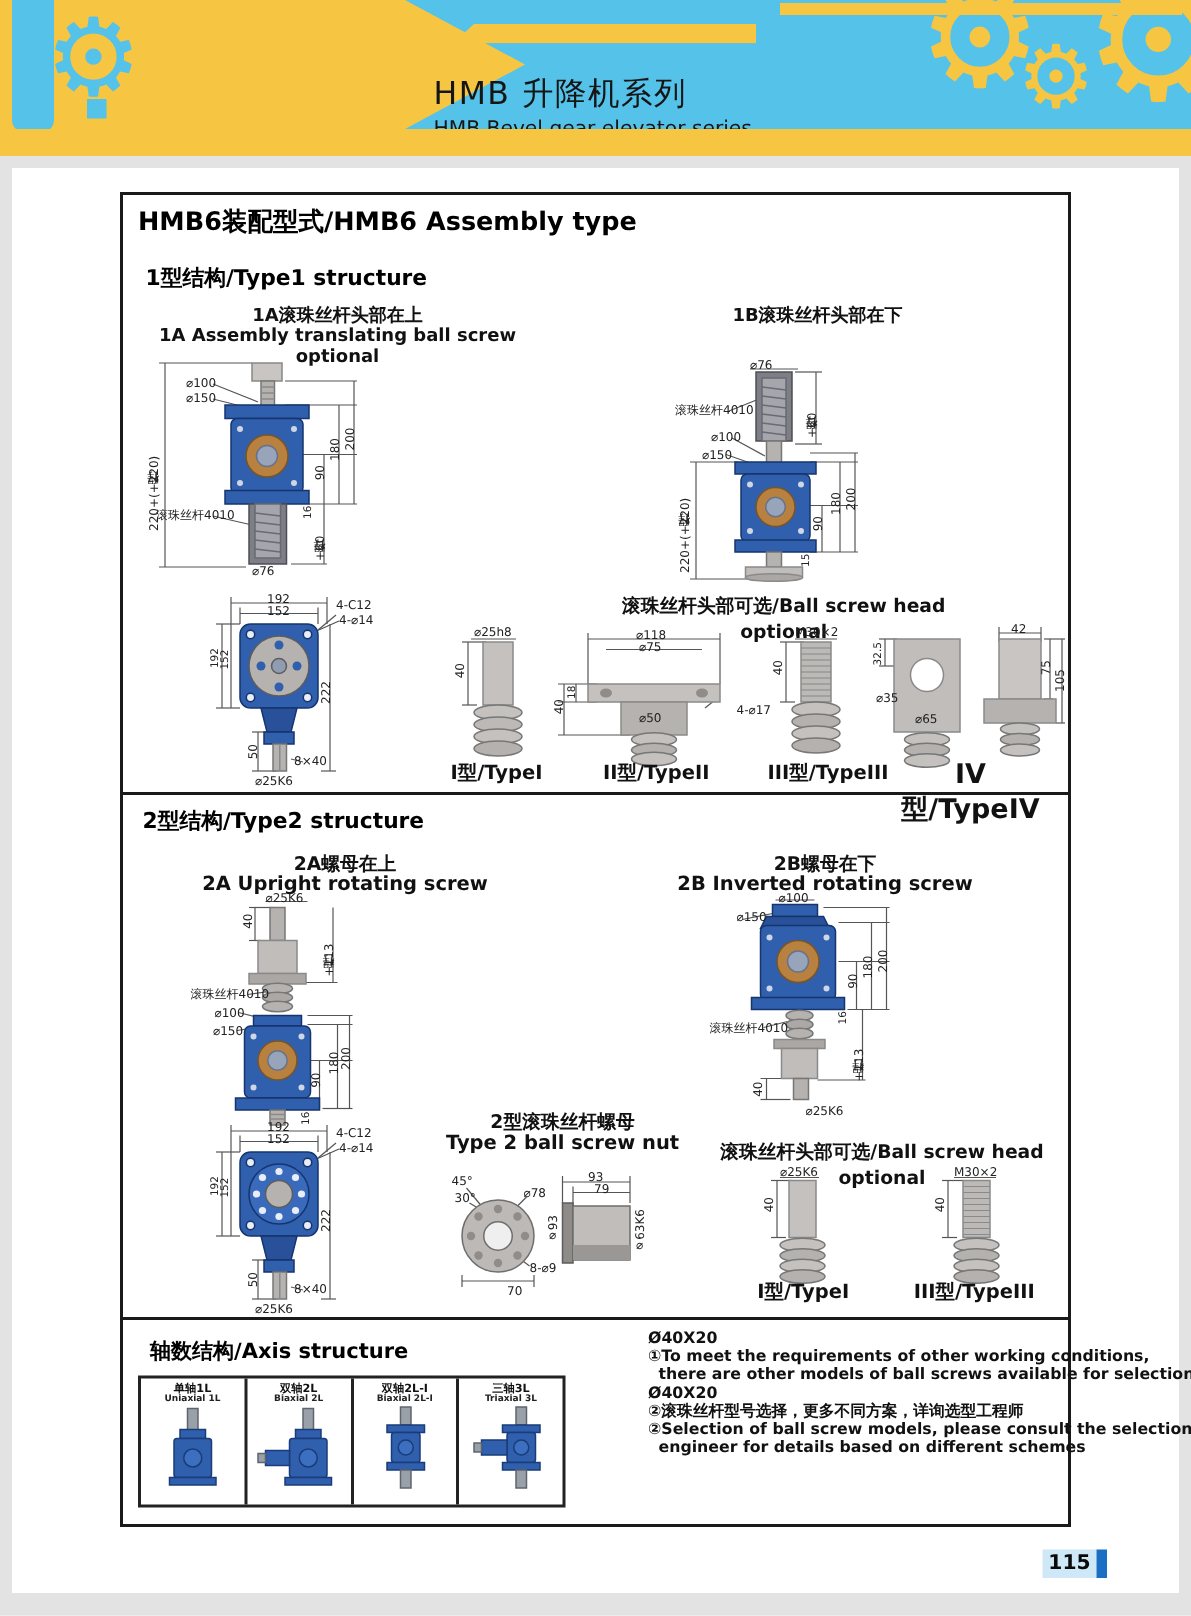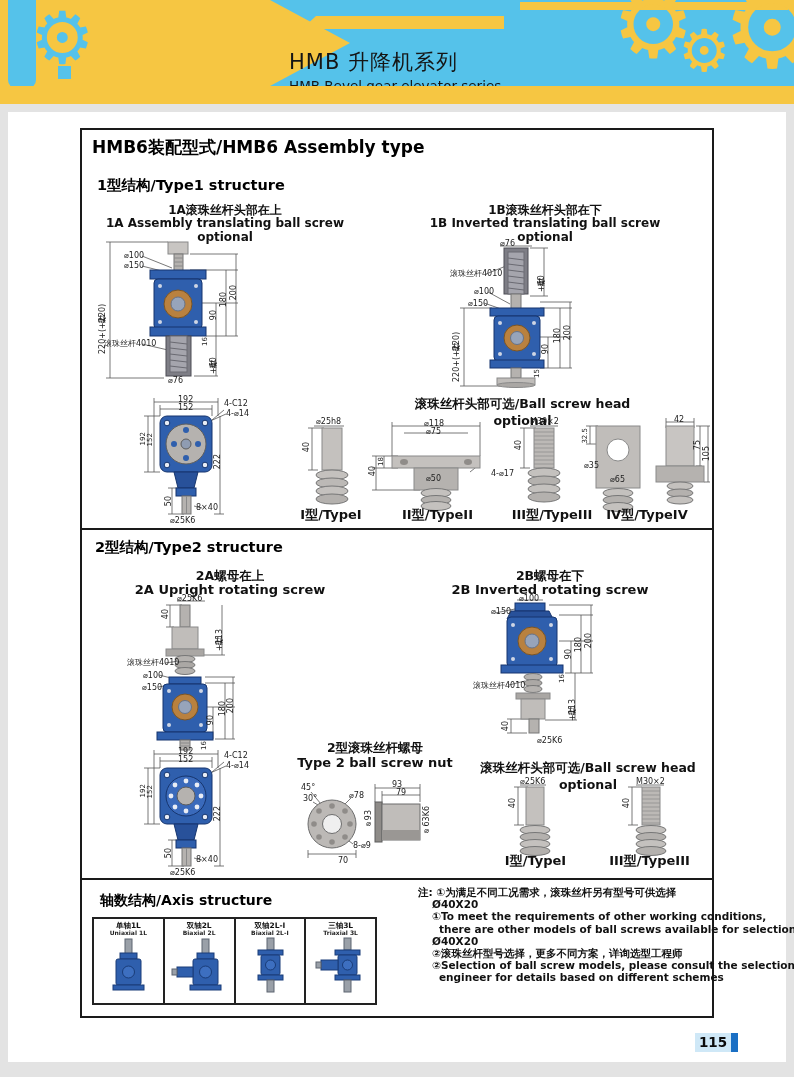--- a/index.html
+++ b/index.html
@@ -72,21 +72,20 @@
   <div class="box" style="left:80px;top:128px;width:630px;height:398px"></div>
   <div class="box" style="left:80px;top:526px;width:630px;height:352px;border-top:none"></div>
   <div class="box" style="left:80px;top:878px;width:630px;height:138px;border-top:none"></div>
 
   <div class="sec-title" style="left:92px;top:136px;font-size:17px">HMB6装配型式/HMB6 Assembly type</div>
   <div class="sec-title" style="left:97px;top:176px;font-size:14.5px">1型结构/Type1 structure</div>
 
   <div class="a b c" style="left:110px;top:202px;width:230px;font-size:12px">1A滚珠丝杆头部在上</div>
   <div class="a b c" style="left:95px;top:216px;width:260px;font-size:12px">1A Assembly translating ball screw optional</div>
   <div class="a b c" style="left:430px;top:202px;width:230px;font-size:12px">1B滚珠丝杆头部在下</div>
-  <div class="a b c" style="left:415px;top:216px;width:260px;font-size:12px">1B Inverted translating ball screw optional</div>
 
   <div class="draw" style="left:98px;top:240px;width:155px;height:142px">
     <svg width="155" height="142" viewBox="0 0 155 142">
       <g stroke="#555" stroke-width="0.8">
         <line x1="12" y1="2" x2="12" y2="138"></line>
           <line x1="8" y1="2" x2="70" y2="2"></line>
           <line x1="8" y1="138" x2="66" y2="138"></line>
         <line x1="118" y1="63" x2="118" y2="96"></line>
           <line x1="128" y1="30" x2="128" y2="96"></line>
           <line x1="138" y1="14" x2="138" y2="96"></line>
@@ -349,21 +348,21 @@
     <span class="d v" style="left:0;top:12px;font-size:7px">32.5</span>
     <span class="d" style="left:2px;top:46px">⌀35</span>
     <span class="d" style="left:28px;top:60px">⌀65</span>
     <span class="d v" style="left:112px;top:24px">75</span>
     <span class="d v" style="left:121px;top:30px">105</span>
   </div>
 
   <div class="a b c" style="left:292px;top:506px;width:78px;font-size:13px">I型/TypeI</div>
   <div class="a b c" style="left:380px;top:506px;width:115px;font-size:13px">II型/TypeII</div>
   <div class="a b c" style="left:502px;top:506px;width:100px;font-size:13px">III型/TypeIII</div>
-  <div class="a b c" style="left:592px;top:506px;width:110px;font-size:13px">IV型/TypeIV</div>
+  <div class="a b c" style="left:592px;top:506px;width:110px;font-size:18px">IV型/TypeIV</div>
 
   <div class="sec-title" style="left:95px;top:538px;font-size:14.5px">2型结构/Type2 structure</div>
 
   <div class="a b c" style="left:140px;top:568px;width:180px;font-size:12.5px">2A螺母在上</div>
   <div class="a b c" style="left:110px;top:582px;width:240px;font-size:13px">2A Upright rotating screw</div>
   <div class="a b c" style="left:460px;top:568px;width:180px;font-size:12.5px">2B螺母在下</div>
   <div class="a b c" style="left:430px;top:582px;width:240px;font-size:13px">2B Inverted rotating screw</div>
 
   <div class="draw" style="left:125px;top:595px;width:185px;height:158px">
     <svg width="185" height="158" viewBox="0 0 185 158">
@@ -663,21 +662,20 @@
         <circle cx="36.5" cy="28" r="5" fill="#3d6fc0" stroke="#1a3c78"></circle>
         <rect x="10" y="23" width="17" height="10" fill="#2f5fad" stroke="#1a3c78"></rect>
         <rect x="5" y="25" width="5" height="6" fill="#9aa0a8" stroke="#5d6470"></rect>
         <rect x="24" y="38" width="25" height="5" fill="#2f5fad" stroke="#1a3c78"></rect>
         <rect x="33" y="43" width="7" height="12" fill="#9aa0a8" stroke="#5d6470"></rect>
       </svg>
     </div>
   </div>
 
   <div class="a" style="left:418px;top:886px;width:296px">
-    <div class="note-line">注: ①为满足不同工况需求，滚珠丝杆另有型号可供选择</div>
     <div class="note-line in1">Ø40X20</div>
     <div class="note-line in1">①To meet the requirements of other working conditions,</div>
     <div class="note-line in2">there are other models of ball screws available for selection</div>
     <div class="note-line in1">Ø40X20</div>
     <div class="note-line in1">②滚珠丝杆型号选择，更多不同方案，详询选型工程师</div>
     <div class="note-line in1">②Selection of ball screw models, please consult the selection</div>
     <div class="note-line in2">engineer for details based on different schemes</div>
   </div>
 
   <div class="badge">115</div>

